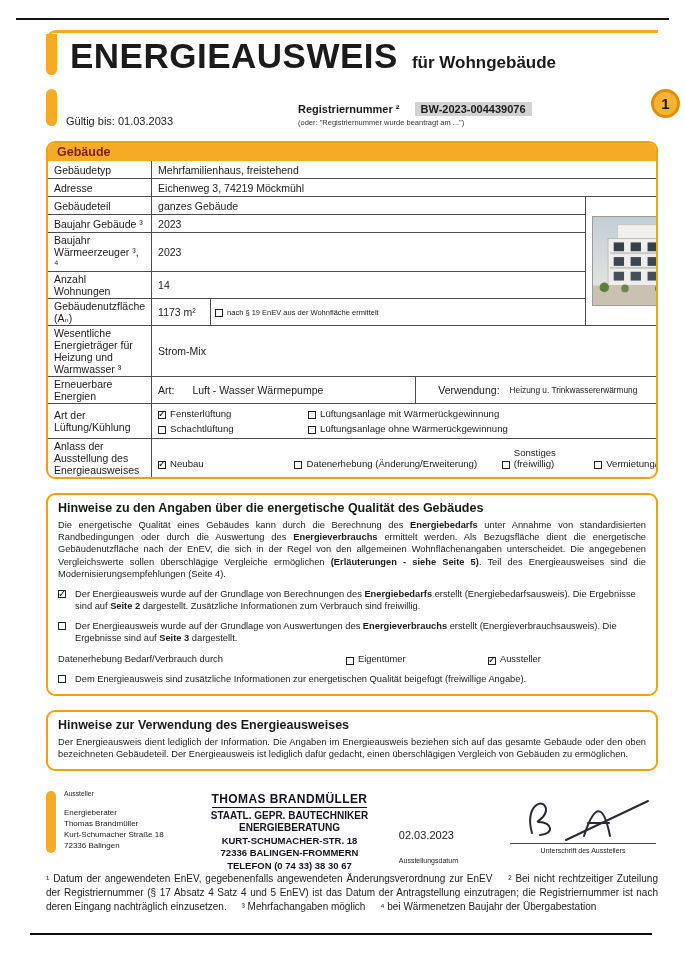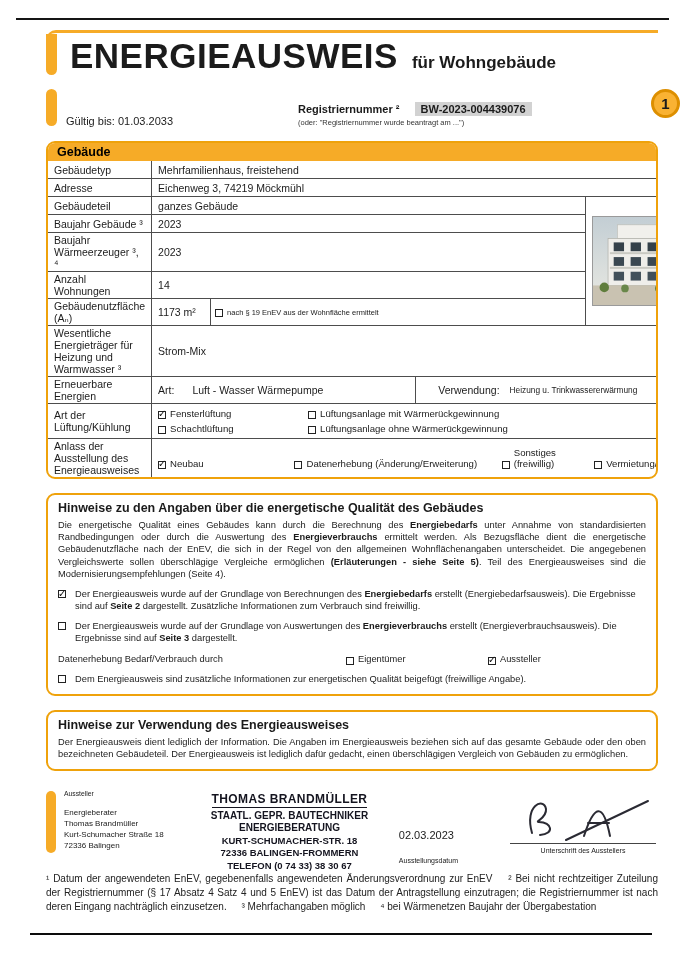--- a/index.html
+++ b/index.html
@@ -31,21 +31,21 @@
   .regrow{position:relative;margin-top:12px;padding-left:20px;display:flex;align-items:flex-end;min-height:38px}
   .regrow::before{content:"";position:absolute;left:0;top:0;height:37px;width:11px;background:var(--o);border-radius:6px}
   .valid{font-size:11px;width:232px;margin-top:10px}
   .regblock{font-size:11px;margin-top:2px}
   .regblock .lbl{margin-right:12px}
   .regalt{font-size:7.5px;margin-top:3px;color:#333}
   .pagenum{position:absolute;right:-22px;top:0;width:29px;height:29px;border-radius:50%;background:#F9B233;border:3px solid #DD8F00;display:flex;align-items:center;justify-content:center;font-weight:bold;font-size:15px}
 
   
   .box{border:2.5px solid var(--ob);border-radius:9px;margin-top:14px;overflow:hidden;background:#fff}
-  .boxhdr{background:var(--o);font-weight:bold;font-size:12.5px;padding:2px 9px;color:#000000}
+  .boxhdr{background:var(--o);font-weight:bold;font-size:12.5px;padding:2px 9px;color:#7f1d1d}
   .boxpad{padding:6px 10px 9px}
   .boxtitle{font-size:12.5px;font-weight:bold;margin-bottom:4px}
   .para{font-size:9.3px;line-height:1.3;text-align:justify}
 
   
   .tbl{width:100%;border-collapse:collapse;border:hidden;font-size:10.5px}
   .tbl td{border:1px solid var(--line);padding:1px 6px;height:18px;vertical-align:middle}
   .tbl td.p0{padding:0}
   .photo-td{width:165px;padding:3px;vertical-align:top}
   .photo{display:block;width:100%;height:90px;border:1px solid #9a9a9a;background:#dfe4e6}

